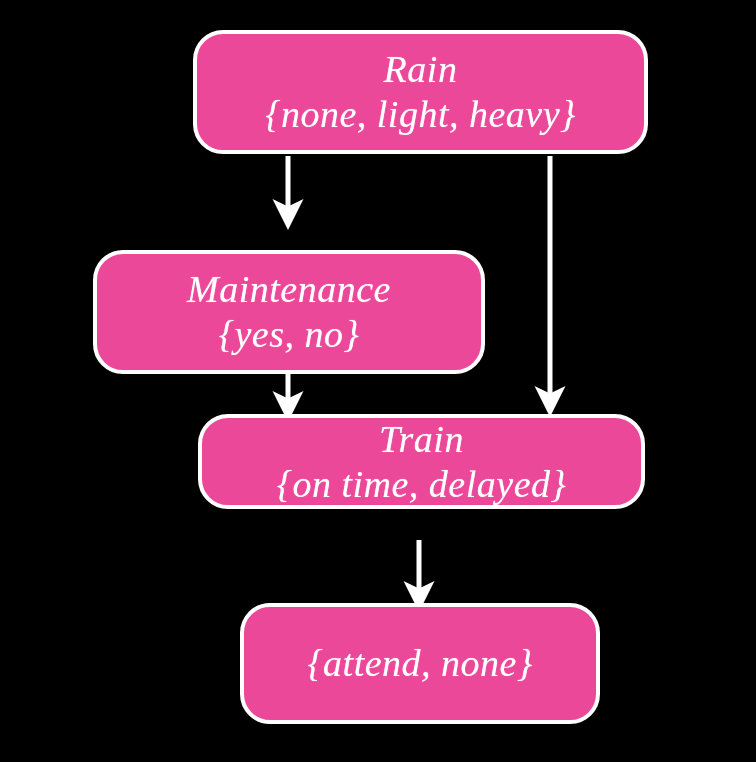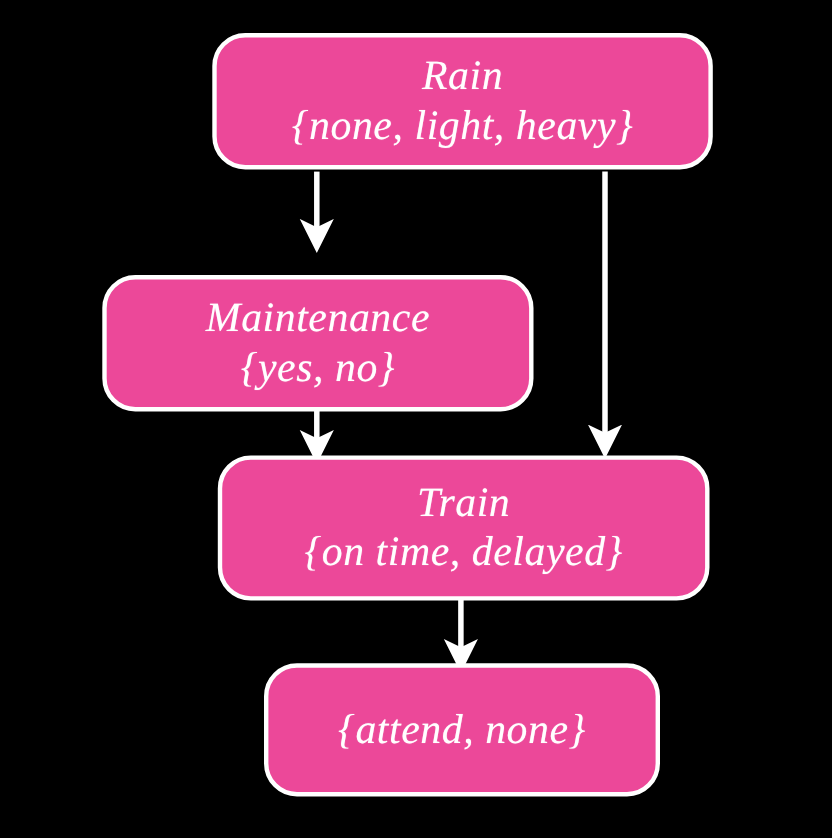--- a/index.html
+++ b/index.html
@@ -49,21 +49,21 @@
   }
   .node-states {
     font-size: 38px;
     font-style: italic;
     letter-spacing: 0.5px;
     text-align: right;
   }
   
   #node-rain         { left: 193px; top: 30px;  width: 455px; height: 124px; }
   #node-maintenance  { left: 93px;  top: 222px; width: 392px; height: 124px; margin-top: 28px; }
-  #node-train        { left: 198px; top: 414px; width: 447px; height: 132px; }
+  #node-train        { left: 198px; top: 414px; width: 447px; height: 95px; }
   #node-appointment  { left: 240px; top: 603px; width: 360px; height: 121px; }
 </style>
 </head>
 <body>
 
 <div id="canvas">
 
   <svg id="edge-layer" viewBox="0 0 756 762" width="756" height="762" xmlns="http://www.w3.org/2000/svg">
     <defs>
       <marker id="arrowhead" markerWidth="7" markerHeight="7" refX="2.6" refY="3.5" orient="auto" markerUnits="strokeWidth">

